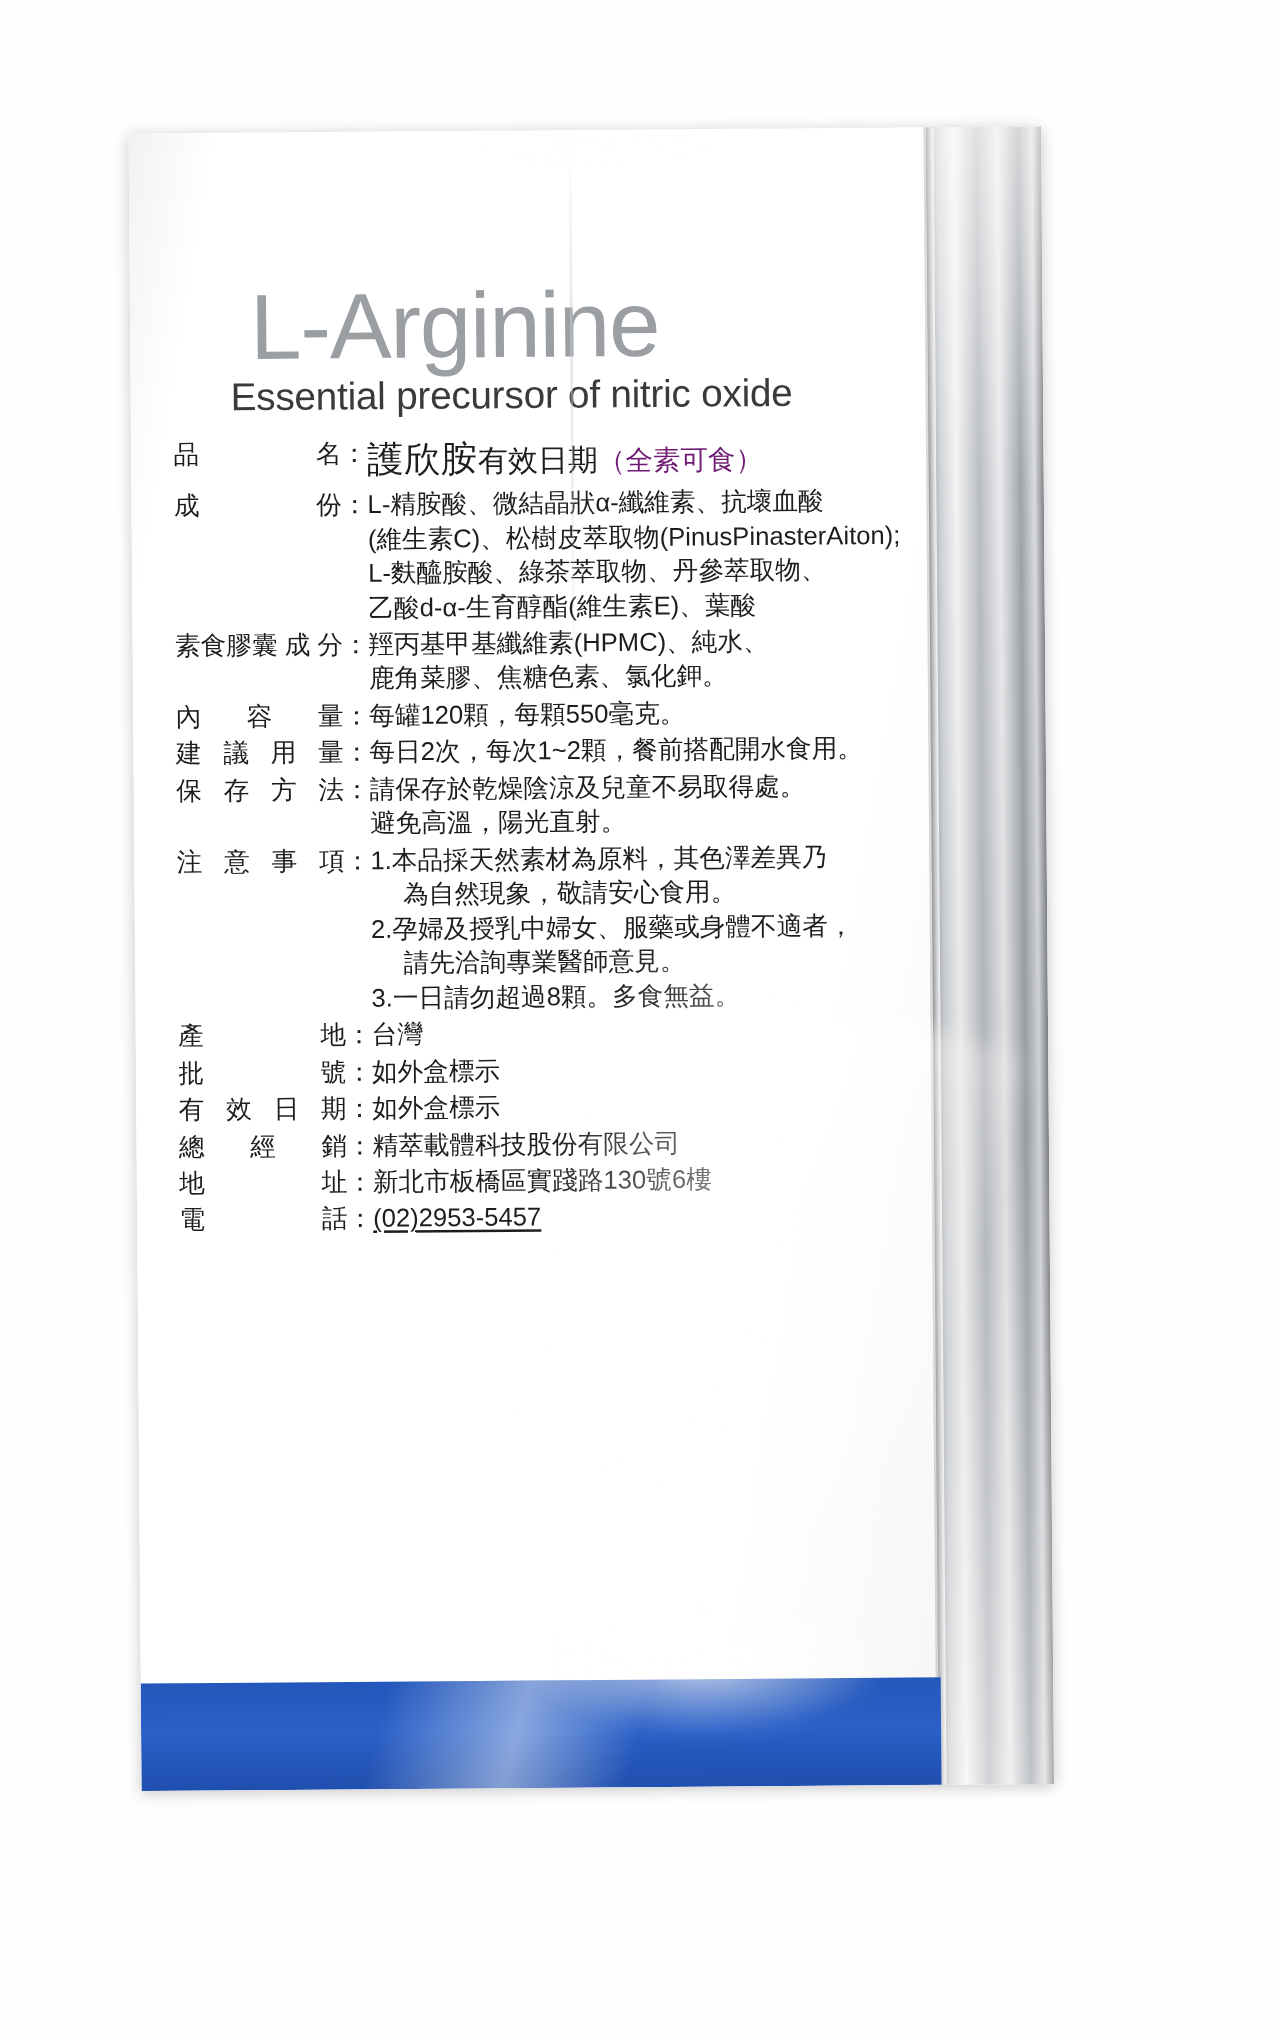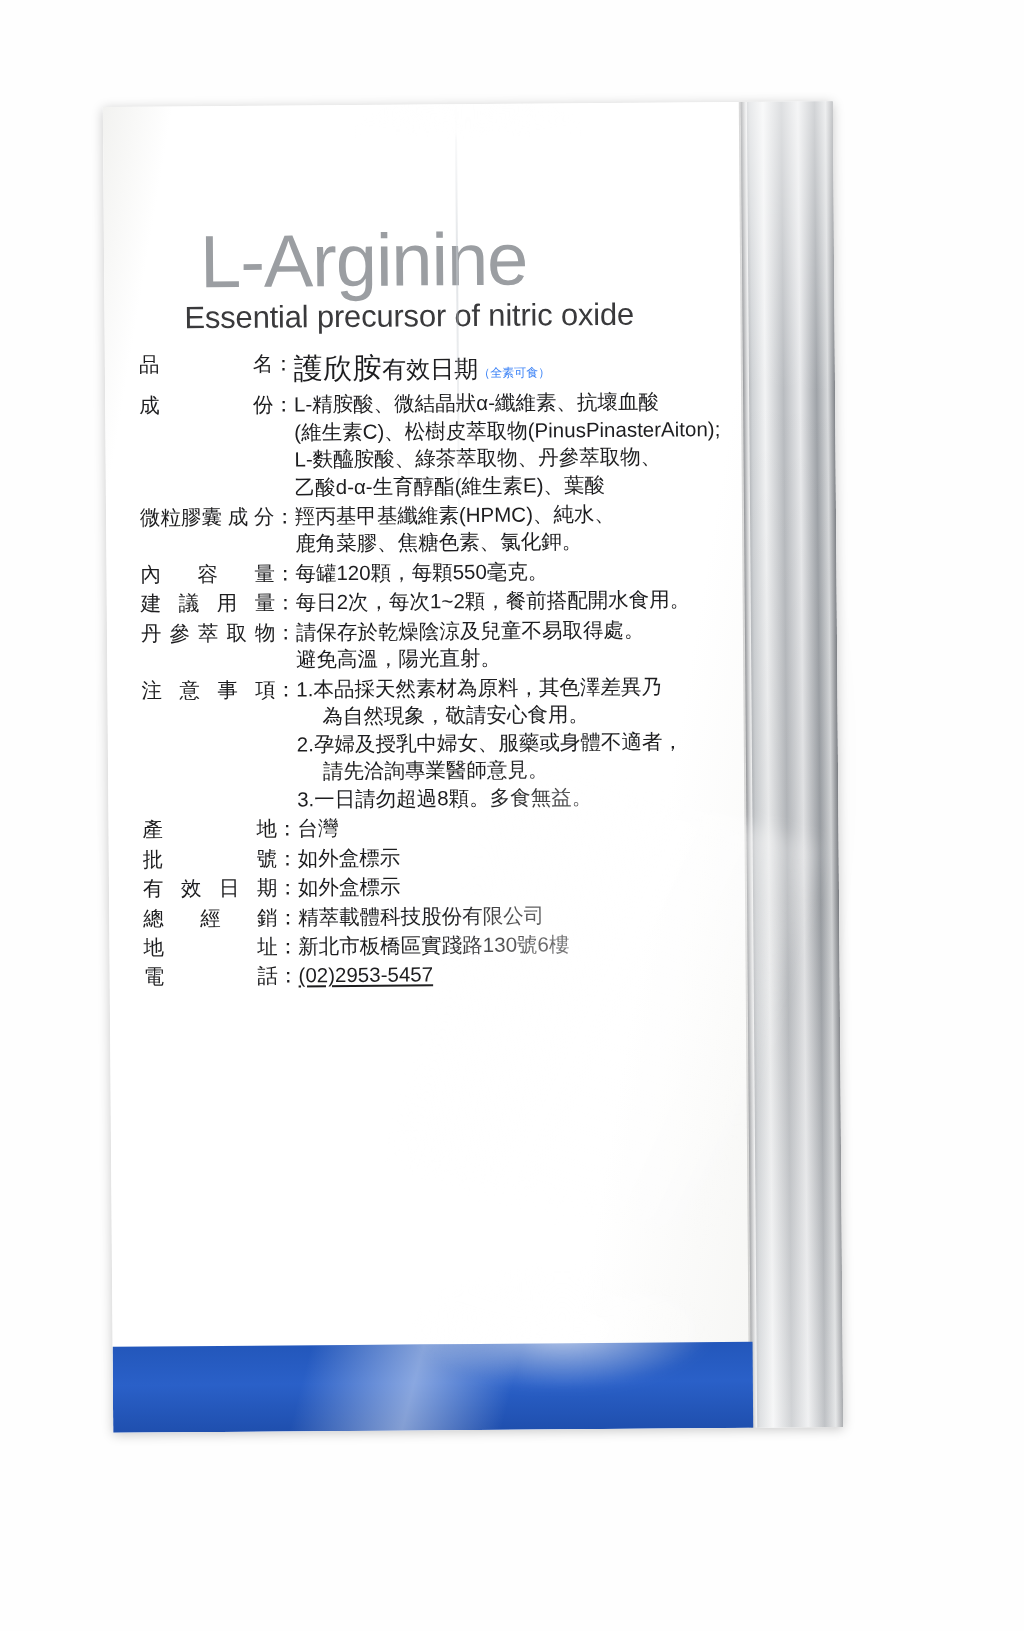--- a/index.html
+++ b/index.html
@@ -197,22 +197,22 @@
   }
   .big-name {
     font-size: 29px;
     font-weight: 400;
     letter-spacing: 0.5px;
   }
   .mid-name {
     font-size: 24px;
   }
   .small-note {
-    font-size: 12px;
-    color: #3b82f6;
+    font-size: 22px;
+    color: #701a75;
   }
   .value .line { display: block; }
   .note-item {
     display: block;
     padding-left: 0;
     text-indent: 0;
   }
   .note-item .num { display: inline-block; }
   .note-cont {
     display: block;
@@ -256,21 +256,21 @@
             <td class="value">
               <span class="line">L-精胺酸、微結晶狀α-纖維素、抗壞血酸</span>
               <span class="line">(維生素C)、松樹皮萃取物(PinusPinasterAiton);</span>
               <span class="line">L-麩醯胺酸、綠茶萃取物、丹參萃取物、</span>
               <span class="line">乙酸d-α-生育醇酯(維生素E)、葉酸</span>
             </td>
           </tr>
 
           <tr>
             <td class="label">
-              <span class="line">微粒膠囊</span>
+              <span class="line">素食膠囊</span>
               <span class="line">成 分</span>
             </td>
             <td class="colon">：</td>
             <td class="value">
               <span class="line">羥丙基甲基纖維素(HPMC)、純水、</span>
               <span class="line">鹿角菜膠、焦糖色素、氯化鉀。</span>
             </td>
           </tr>
 
           <tr>
@@ -279,21 +279,21 @@
             <td class="value">每罐120顆，每顆550毫克。</td>
           </tr>
 
           <tr>
             <td class="label">建議用量</td>
             <td class="colon">：</td>
             <td class="value">每日2次，每次1~2顆，餐前搭配開水食用。</td>
           </tr>
 
           <tr>
-            <td class="label">丹參萃取物</td>
+            <td class="label">保存方法</td>
             <td class="colon">：</td>
             <td class="value">
               <span class="line">請保存於乾燥陰涼及兒童不易取得處。</span>
               <span class="line">避免高溫，陽光直射。</span>
             </td>
           </tr>
 
           <tr>
             <td class="label">注意事項</td>
             <td class="colon">：</td>

